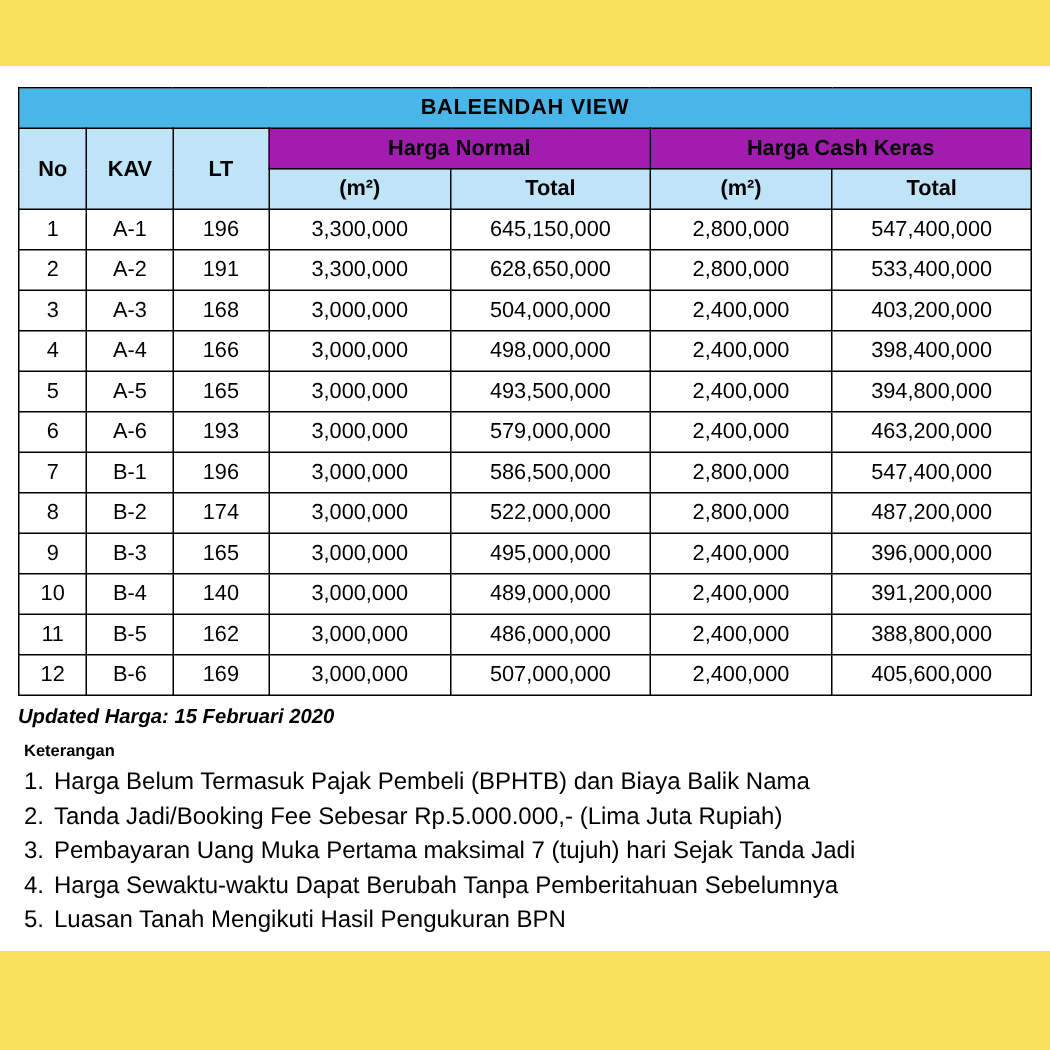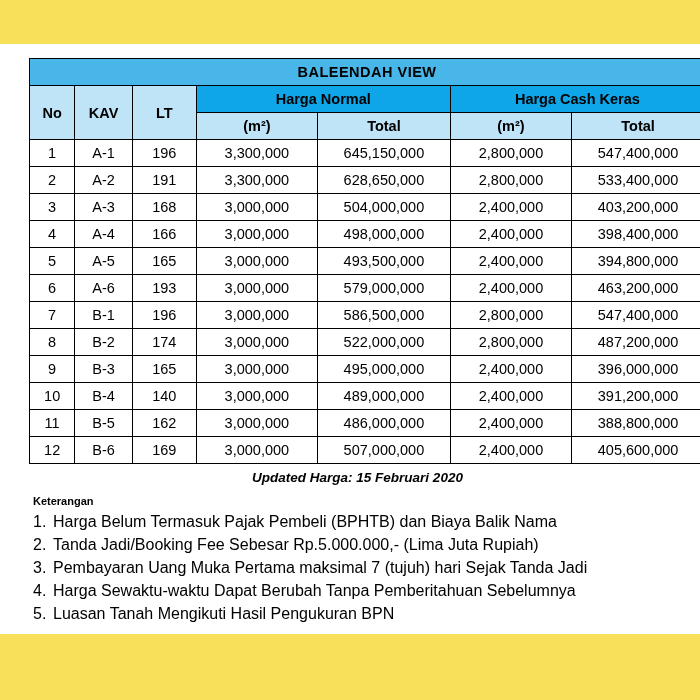--- a/index.html
+++ b/index.html
@@ -18,21 +18,21 @@
     width: 700px;
     height: 700px;
     box-sizing: border-box;
   }
   .sheet {
     position: absolute;
     left: 0;
     top: 44px;
     width: 700px;
     background: #ffffff;
-    padding: 14px 12px 8px 29px;
+    padding: 14px 12px 8px 12px;
     box-sizing: border-box;
   }
   table.price {
     border-collapse: collapse;
     width: 676px;
     table-layout: fixed;
   }
   table.price td, table.price th {
     border: 1px solid #000000;
     padding: 0;
@@ -49,35 +49,35 @@
     letter-spacing: 0.5px;
     height: 34px;
     font-family: "Liberation Sans", sans-serif;
   }
   .hdr {
     background: #bfe3f7;
     font-weight: bold;
     font-size: 14.5px;
   }
   .hdr-group {
-    background: #0ea5e9;
+    background: #a21caf;
     font-weight: bold;
     font-size: 15px;
   }
   td.numcell {
     font-size: 14.5px;
   }
   .col-no { width: 44px; }
   .col-kav { width: 56px; }
   .col-lt { width: 62px; }
   .col-m2 { width: 118px; }
   .col-total { width: 129px; }
 
   .updated {
-    text-align: center;
+    text-align: left;
     font-size: 13.5px;
     font-weight: bold;
     font-style: italic;
     margin: 6px 2px 0 0;
   }
   .keterangan-title {
     font-size: 11px;
     font-weight: bold;
     margin: 10px 0 4px 4px;
   }

